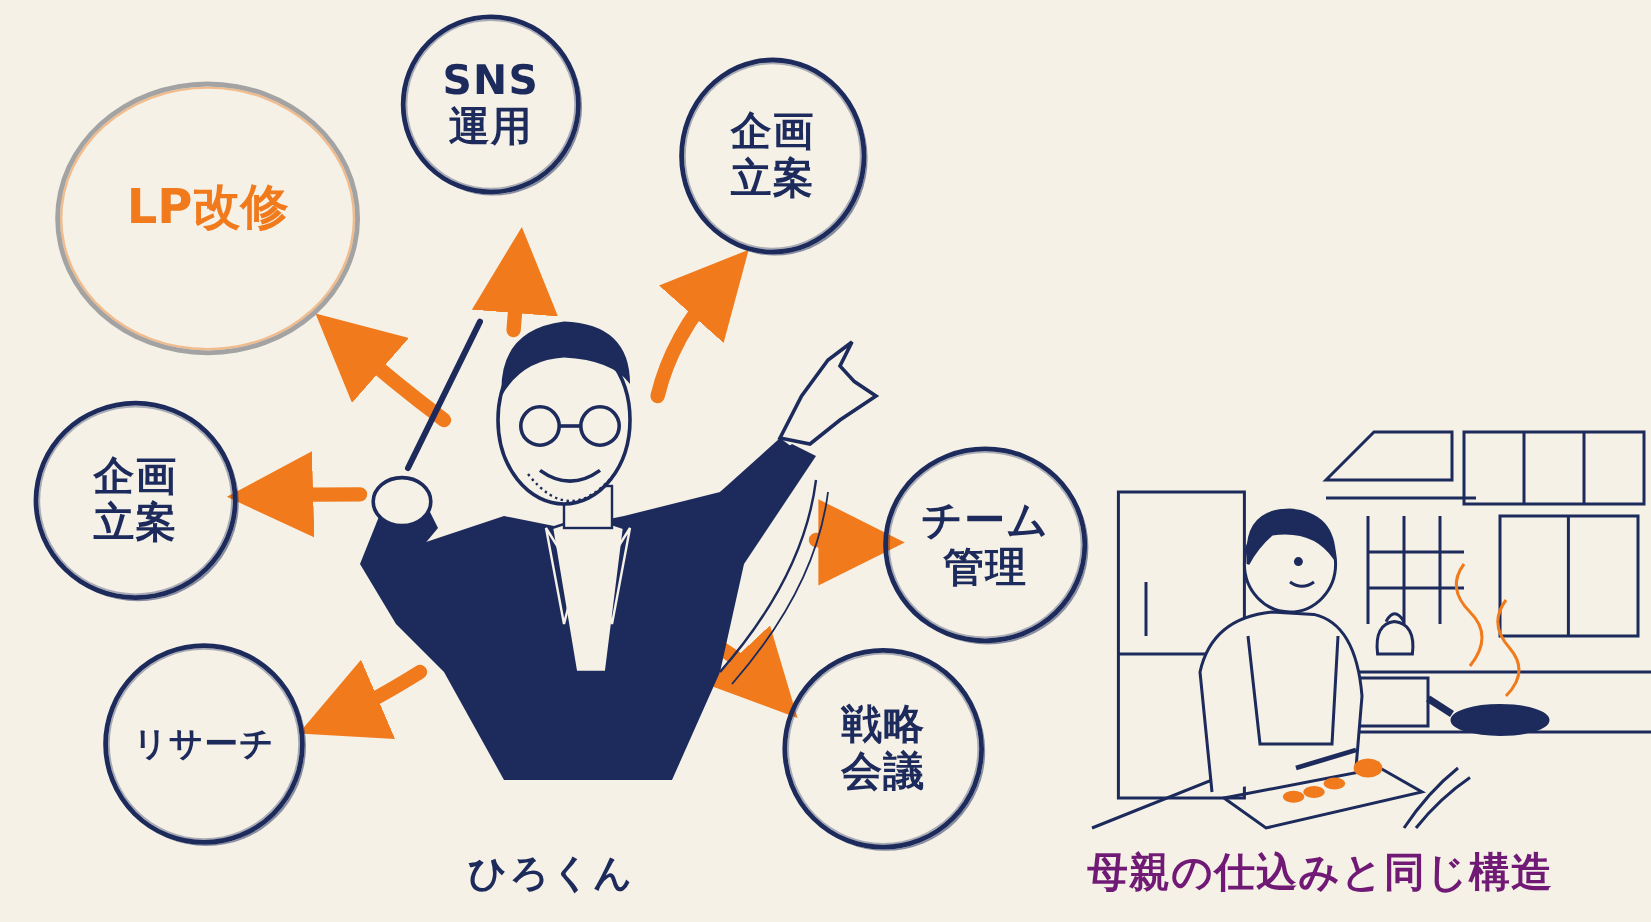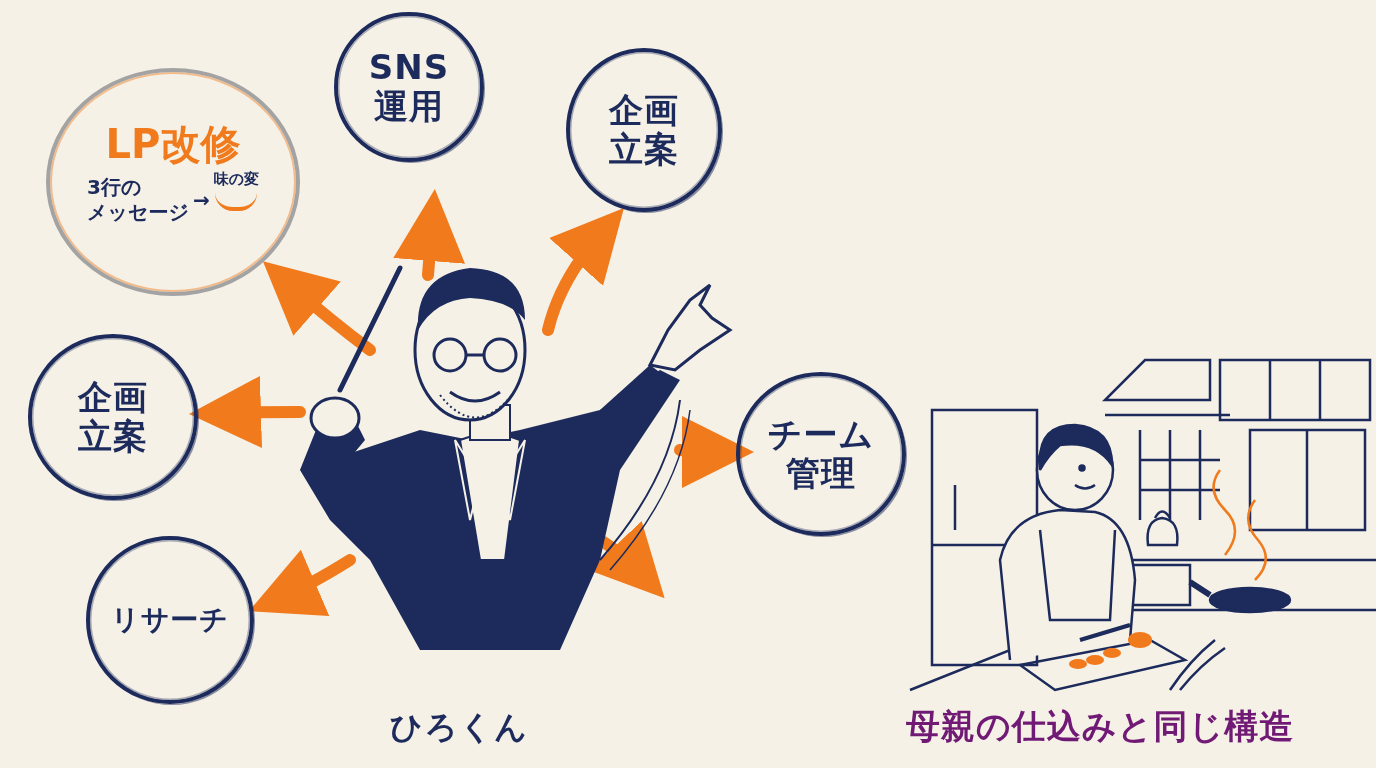--- a/index.html
+++ b/index.html
@@ -148,31 +148,20 @@
       <ellipse cx="1095" cy="660" rx="9" ry="5" fill="#f07a1c" stroke="none"></ellipse>
       <ellipse cx="1112" cy="653" rx="9" ry="5" fill="#f07a1c" stroke="none"></ellipse>
       <ellipse cx="1140" cy="640" rx="12" ry="8" fill="#f07a1c" stroke="none"></ellipse>
 
       <path d="M1170 690 Q1190 660 1215 640 M1180 690 Q1200 665 1225 648"></path>
     </g>
   </svg>
 
   <div class="bubble orange" style="left:46px; top:68px; width:254px; height:228px;">
     <div class="lp-title">LP改修</div>
-    <div class="lp-sub">
-      <div class="left">
-        <div>3行の</div>
-        <div>メッセージ</div>
-      </div>
-      <span class="arrow">→</span>
-      <div class="right">
-        <span>味の変</span>
-        <div class="smile"></div>
-      </div>
-    </div>
   </div>
 
   <div class="bubble navy" style="left:334px; top:12px; width:150px; height:150px;">
     <div class="line">SNS</div>
     <div class="line">運用</div>
   </div>
 
   <div class="bubble navy" style="left:566px; top:48px; width:156px; height:164px;">
     <div class="line">企画</div>
     <div class="line">立案</div>
@@ -185,17 +174,21 @@
 
   <div class="bubble navy" style="left:736px; top:372px; width:170px; height:164px;">
     <div class="line">チーム</div>
     <div class="line">管理</div>
   </div>
 
   <div class="bubble navy" style="left:86px; top:536px; width:168px; height:168px;">
     <div class="line" style="font-size:28px;">リサーチ</div>
   </div>
 
+  <div class="bubble navy" style="left:652px; top:540px; width:168px; height:168px;">
+    <div class="line">戦略</div>
+    <div class="line">会議</div>
+  </div>
 
 
   <div class="name-label">ひろくん</div>
   <div class="caption">母親の仕込みと同じ構造</div>
 </div>
 
 </body></html>

